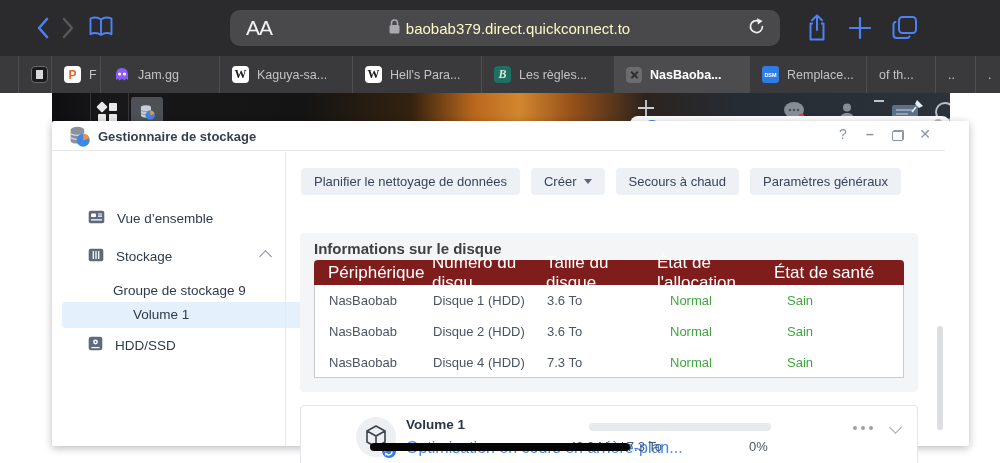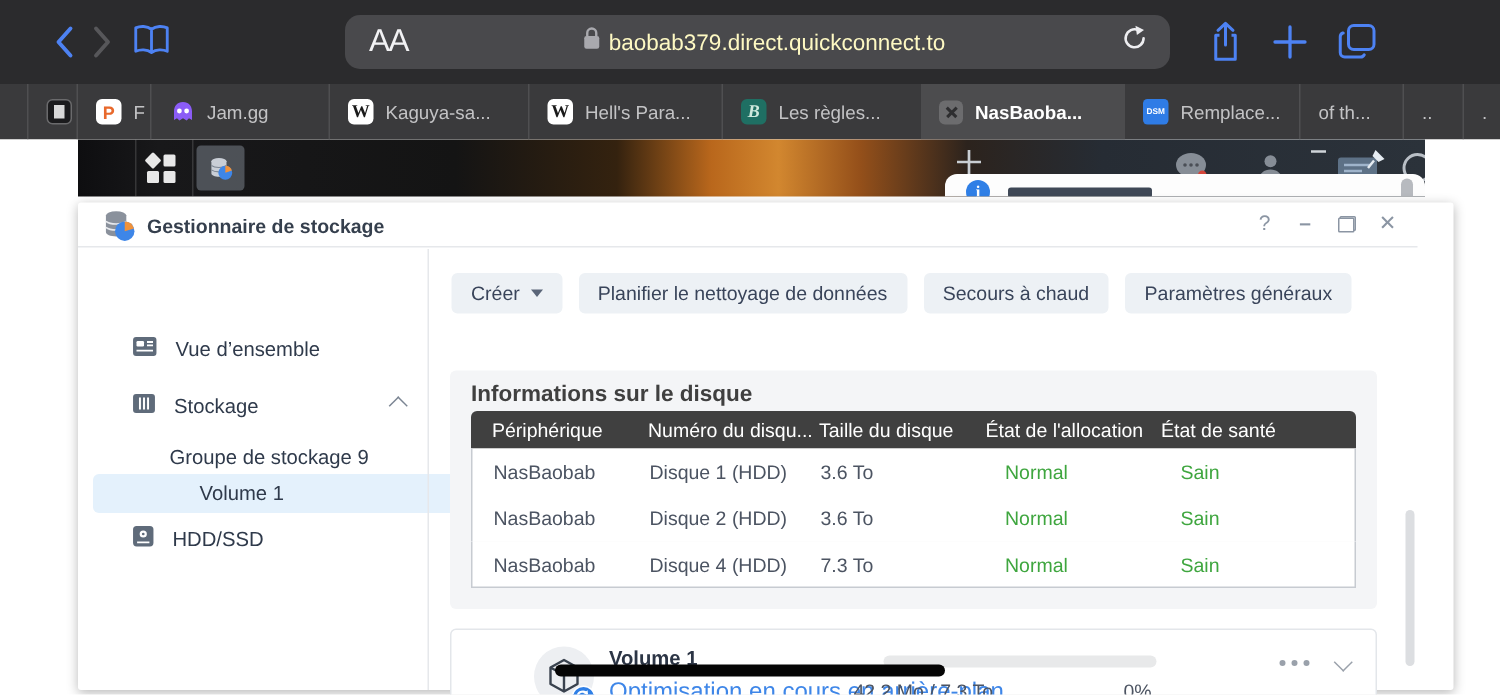--- a/index.html
+++ b/index.html
@@ -56,21 +56,21 @@
   .tb-right { position:absolute; top:8px; }
   .notif { position:absolute; left:578px; top:23px; width:320px; height:15px; background:#fdfdfd;
     border-radius:8px 8px 0 0; overflow:hidden; }
   .notif .ibadge { position:absolute; left:14px; top:4px; width:16px; height:16px; border-radius:50%;
     background:#2f7fe6; color:#fff; font-size:11px; font-weight:bold; text-align:center; line-height:16px;
     font-family:"Liberation Serif",serif; }
   .notif .txtbar { position:absolute; left:42px; top:9px; width:96px; height:7px; background:#3f4856; border-radius:2px; }
   .notif .npill { position:absolute; right:8px; top:3px; width:8px; height:22px; background:#b7babf; border-radius:4px; }
 
   
-  .win { position:absolute; left:52px; top:42px; width:917px; height:325px; background:#fff;
+  .win { position:absolute; left:52px; top:28px; width:917px; height:325px; background:#fff;
     border-radius:2px; box-shadow:0 2px 8px rgba(0,0,0,.28); }
   .titlebar { position:absolute; left:0; top:0; width:893px; height:30px; border-bottom:1px solid #e6e8eb; }
   .title { position:absolute; left:46px; top:8px; font-size:13px; font-weight:bold; color:#353f4d; }
   .wctl { position:absolute; top:5px; color:#8b95a3; font-size:14px; width:22px; text-align:center; cursor:pointer; }
   .restore { position:absolute; top:9px; width:12px; height:11px; }
   .restore::before { content:""; position:absolute; right:0; top:0; width:9px; height:8px;
      border:1.4px solid #8b95a3; border-radius:1px; }
   .restore::after { content:""; position:absolute; left:0; bottom:0; width:9px; height:8px;
      border:1.4px solid #8b95a3; border-radius:1px; background:#fff; }
 
@@ -87,22 +87,22 @@
   .main { position:absolute; left:233px; top:31px; width:660px; height:294px; border-left:1px solid #e6e8eb; }
   .toolbar { position:absolute; left:15px; top:16px; display:flex; gap:11px; }
   .btn { background:#edf1f5; border:none; border-radius:4px; height:27px; padding:0 13px;
     font-size:13px; color:#39445a; font-family:inherit; display:flex; align-items:center; gap:7px; cursor:pointer; }
   .caret { width:0; height:0; border-left:4px solid transparent; border-right:4px solid transparent;
     border-top:5px solid #5a6578; }
 
   .panel { position:absolute; left:14px; top:81px; width:618px; height:159px; background:#f4f5f7; border-radius:4px; }
   .panel h3 { position:absolute; left:14px; top:7px; font-size:15px; color:#404040; }
   .dtable { position:absolute; left:14px; top:27px; width:590px; }
-  .thead { display:flex; height:25px; background:#404040; border-radius:4px 4px 0 0;
-    align-items:center; color:#fff; font-size:13px; }
+  .thead { display:flex; height:25px; background:#7f1d1d; border-radius:4px 4px 0 0;
+    align-items:center; color:#fff; font-size:17px; }
   .trow { display:flex; height:31px; background:#fff; align-items:center; font-size:13px; color:#4c5462;
     border-left:1px solid #c7cbd1; border-right:1px solid #c7cbd1; }
   .trow:last-child { border-bottom:1px solid #c7cbd1; }
   .c0{width:118px;padding-left:14px;} .c1{width:114px;} .c2{width:111px;} .c3{width:117px;} .c4{flex:1;}
   .c3 span,.c4 span { padding-left:12px; }
   .trow .ok { color:#3fa63f; }
 
   
   .vcard { position:absolute; left:14px; top:253px; width:618px; height:67px; background:#fff;
     border:1px solid #e3e6ea; border-radius:4px; }
@@ -371,25 +371,25 @@
                 <circle cx="7.5" cy="6" r="0.9" fill="#5f6b7a"></circle>
                 <path d="M3.4 11.6 H11.6" stroke="#fff" stroke-width="1.2"></path>
               </svg>
           </span>
           <span>HDD/SSD</span>
         </div>
       </div>
 
       <div class="main">
         <div class="toolbar">
+          <button class="btn">Planifier le nettoyage de données</button>
           <button class="btn">
             <span>Créer</span>
             <span class="caret"></span>
           </button>
-          <button class="btn">Planifier le nettoyage de données</button>
           <button class="btn">Secours à chaud</button>
           <button class="btn">Paramètres généraux</button>
         </div>
 
         <div class="panel">
           <h3>Informations sur le disque</h3>
           <div class="dtable">
             <div class="thead">
               <span class="c0">Périphérique</span>
               <span class="c1">Numéro du disqu...</span>

